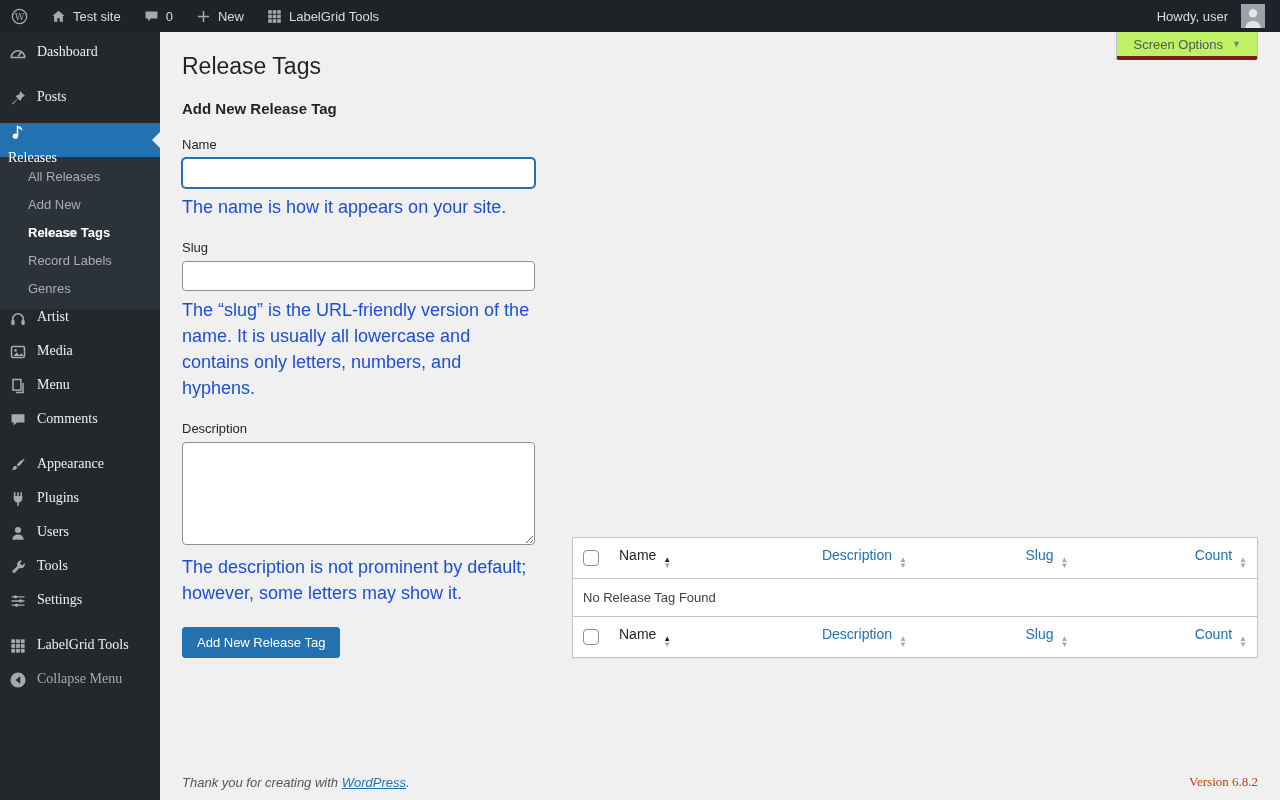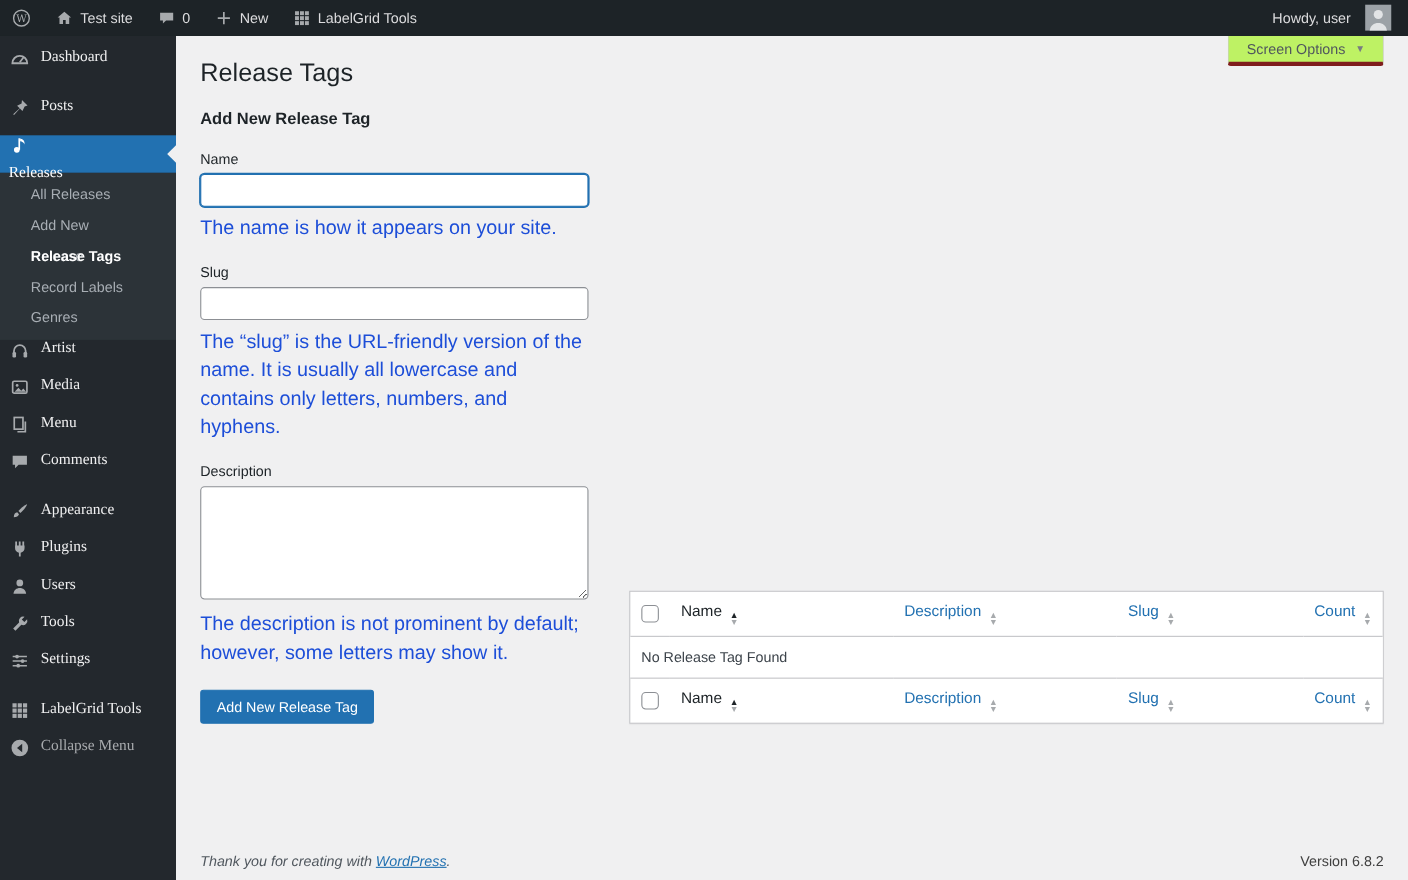--- a/index.html
+++ b/index.html
@@ -125,21 +125,21 @@
   th.sorted .sa-up { color:#1d2327; }
 
   
   .footer-thanks {
     position:fixed; left:182px; bottom:10px; margin:0;
     font-size:13px; color:#50575e; font-style:italic;
   }
   .footer-thanks a { color:#2271b1; text-decoration:underline; }
   .footer-version {
     position:fixed; right:22px; bottom:10px; margin:0;
-    font-size:13px; color:#404040;
+    font-size:13px; color:#c2410c;font-family:Liberation Serif, serif;
   }
 </style>
 </head>
 <body>
 
 <div class="adminbar">
   <a class="ab-item">
     <span class="ab-icon">
       <svg viewBox="0 0 20 20">
           <circle cx="10" cy="10" r="8.4" fill="none" stroke="currentColor" stroke-width="1.5"></circle>

